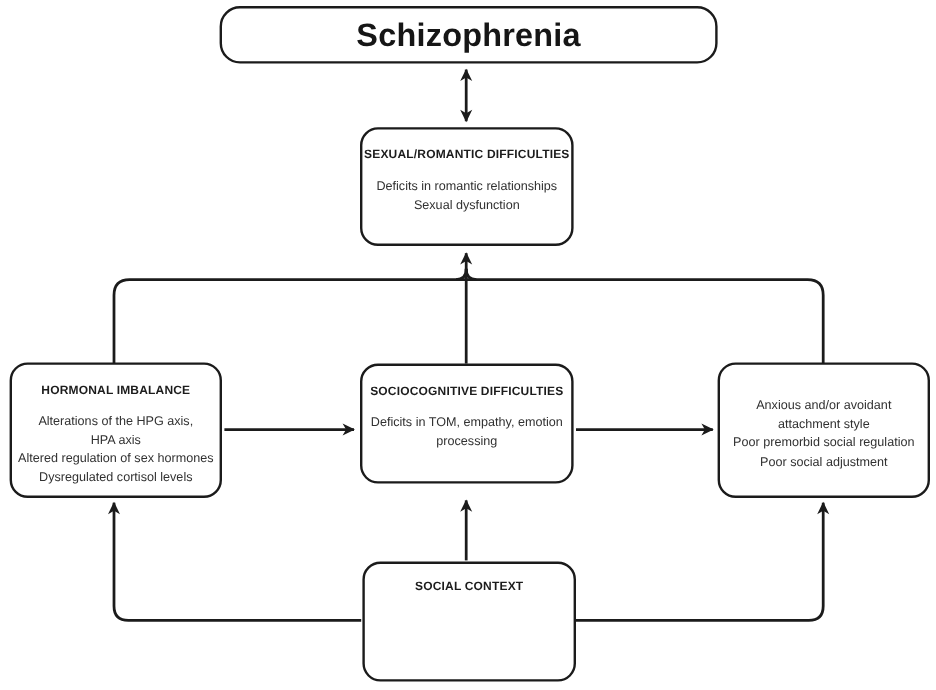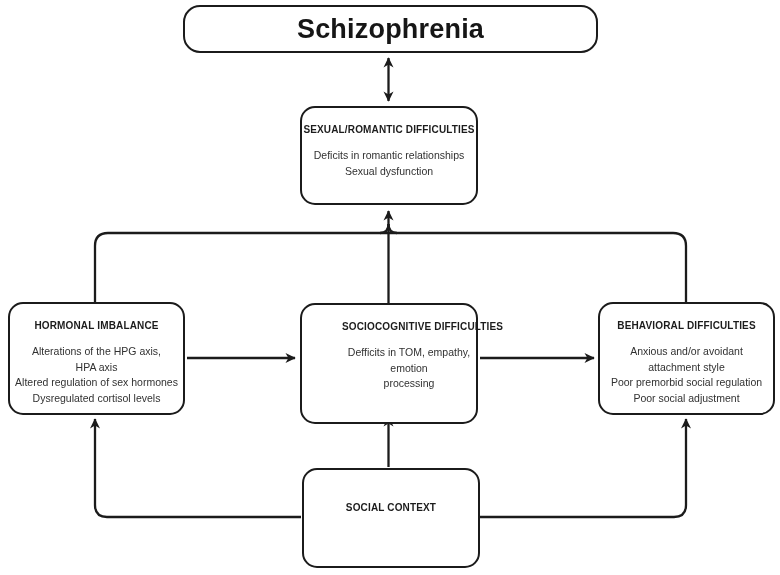--- a/index.html
+++ b/index.html
@@ -60,23 +60,23 @@
     justify-content: center;
   }
   .title-text {
     font-size: 27px;
     font-weight: 700;
     color: #161616;
     letter-spacing: 0.2px;
   }
   #node-sexual-romantic { left: 300px; top: 106px; width: 178px; height: 99px; }
   #node-hormonal        { left: 8px;   top: 302px; width: 177px; height: 113px; }
-  #node-sociocognitive  { left: 300px; top: 303px; width: 178px; height: 121px; padding-left: 40px; }
+  #node-sociocognitive  { left: 300px; top: 303px; width: 178px; height: 100px; }
   #node-behavioral      { left: 598px; top: 302px; width: 177px; height: 113px; }
-  #node-social-context  { left: 302px; top: 468px; width: 178px; height: 100px; padding-top: 31px; }
+  #node-social-context  { left: 302px; top: 468px; width: 178px; height: 100px; padding-top: 13px; }
   .edge {
     fill: none;
     stroke: #1b1b1b;
     stroke-width: 2.3;
   }
 </style>
 </head>
 <body>
 
 <div class="canvas">
@@ -120,26 +120,25 @@
   <div class="node" id="node-hormonal">
     <div class="node-heading">HORMONAL IMBALANCE</div>
     <div class="node-body">Alterations of the HPG axis,
 HPA axis
 Altered regulation of sex hormones
 Dysregulated cortisol levels</div>
   </div>
 
   <div class="node" id="node-sociocognitive">
     <div class="node-heading">SOCIOCOGNITIVE DIFFICULTIES</div>
-    <div class="node-body">Defficits in TOM, empathy, emotion
+    <div class="node-body">Deficits in TOM, empathy, emotion
 processing</div>
   </div>
 
   <div class="node" id="node-behavioral">
-    <div class="node-heading">BEHAVIORAL DIFFICULTIES</div>
     <div class="node-body">Anxious and/or avoidant
 attachment style
 Poor premorbid social regulation
 Poor social adjustment</div>
   </div>
 
   <div class="node" id="node-social-context">
     <div class="node-heading">SOCIAL CONTEXT</div>
   </div>
 

